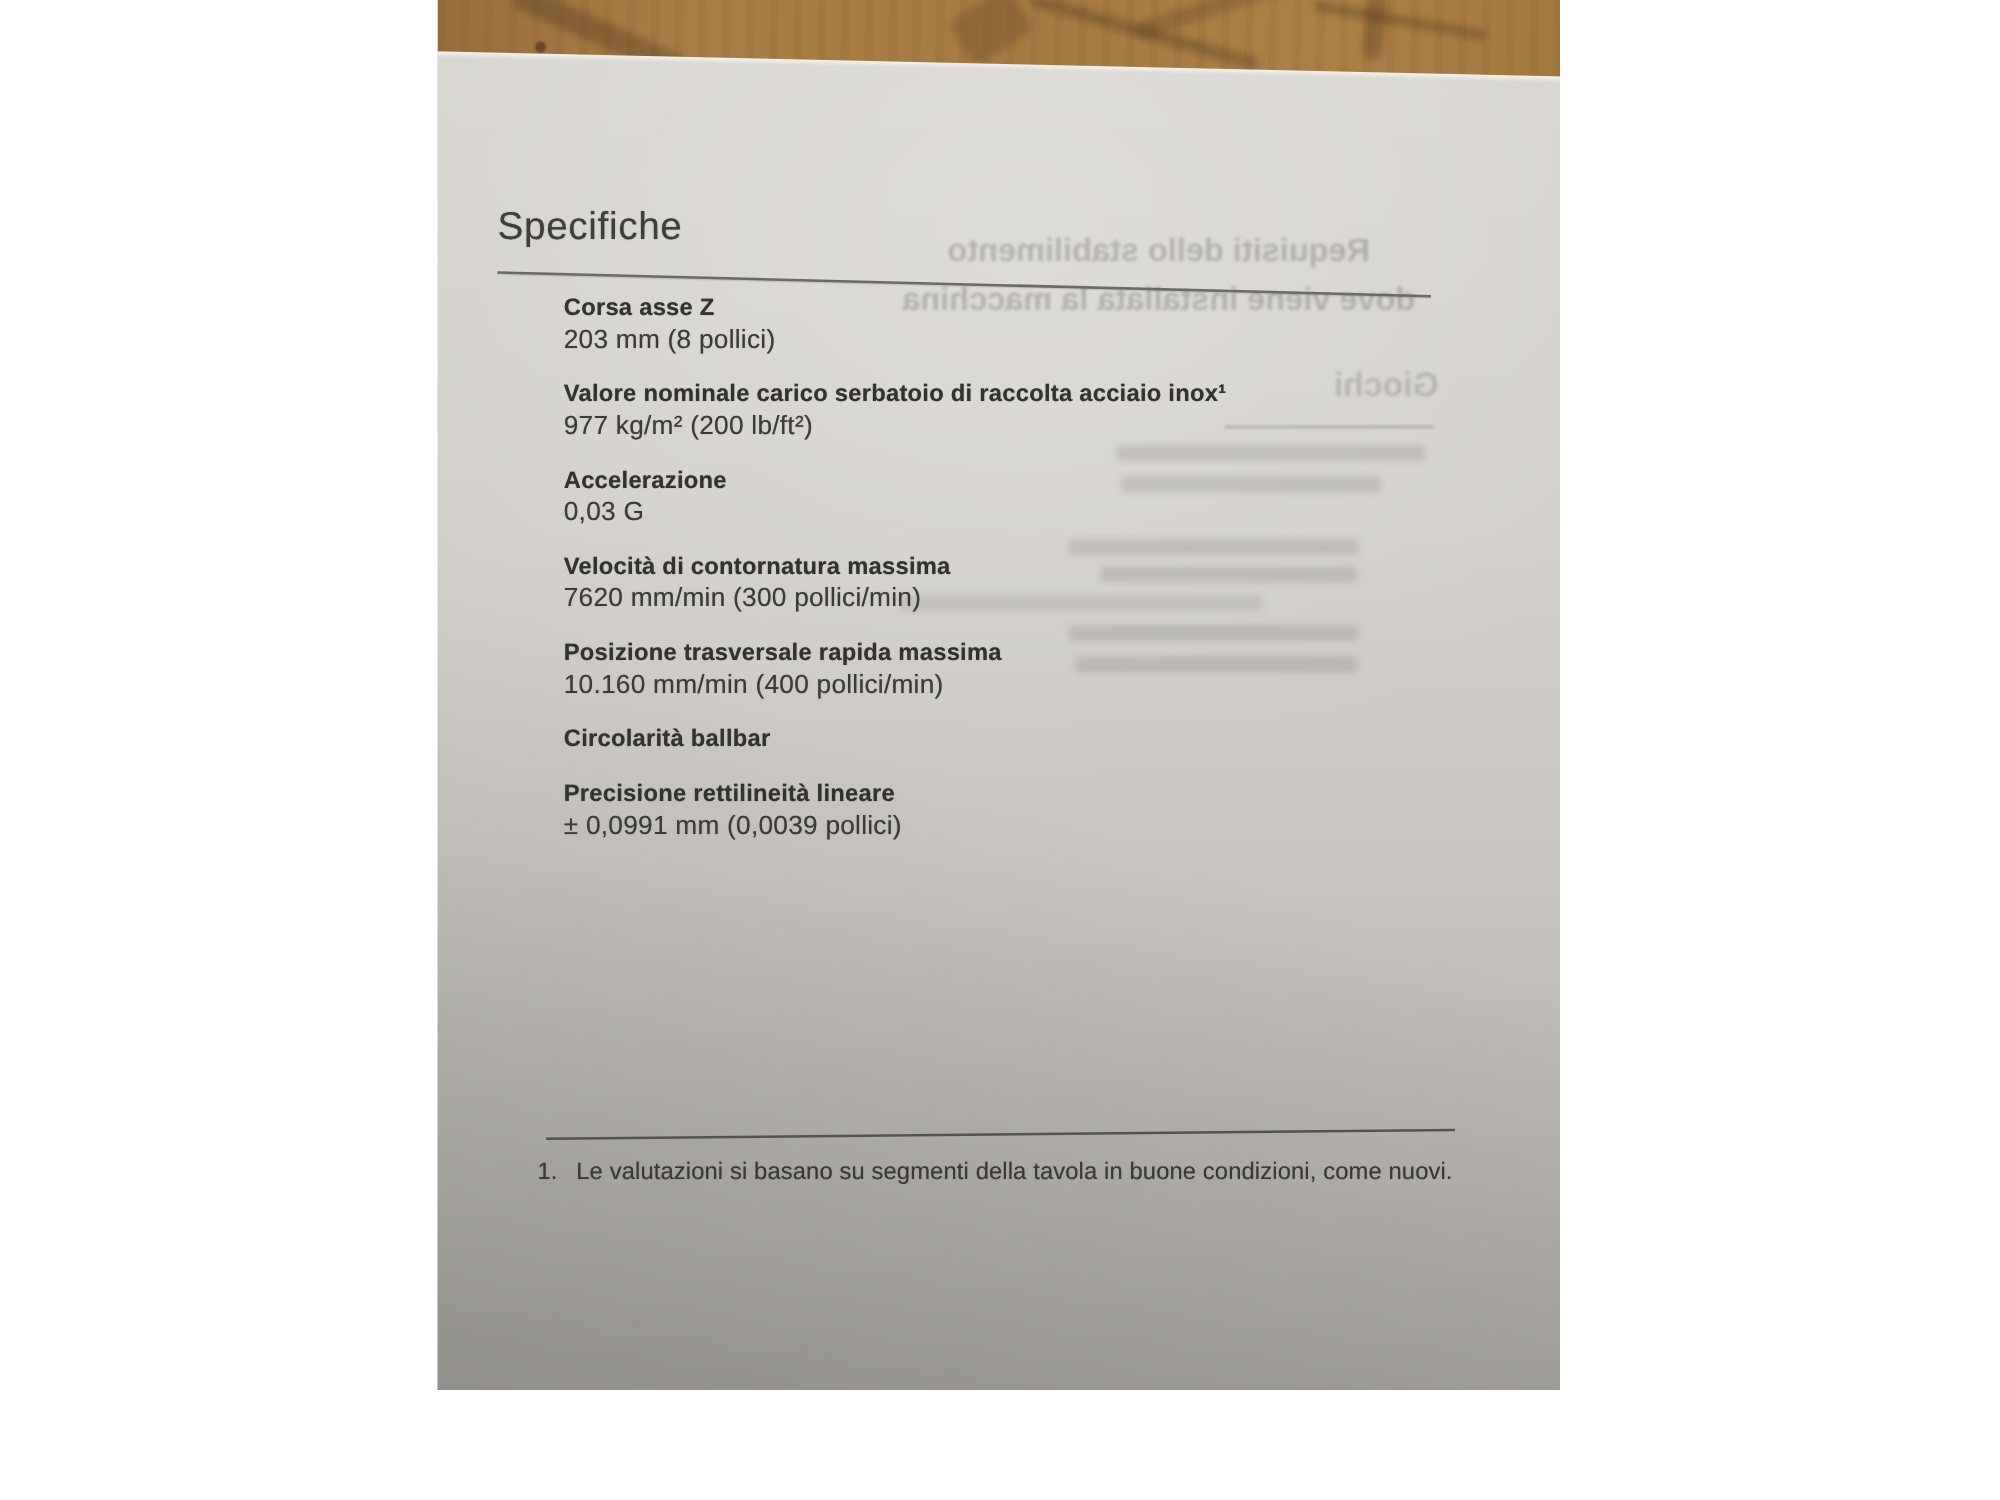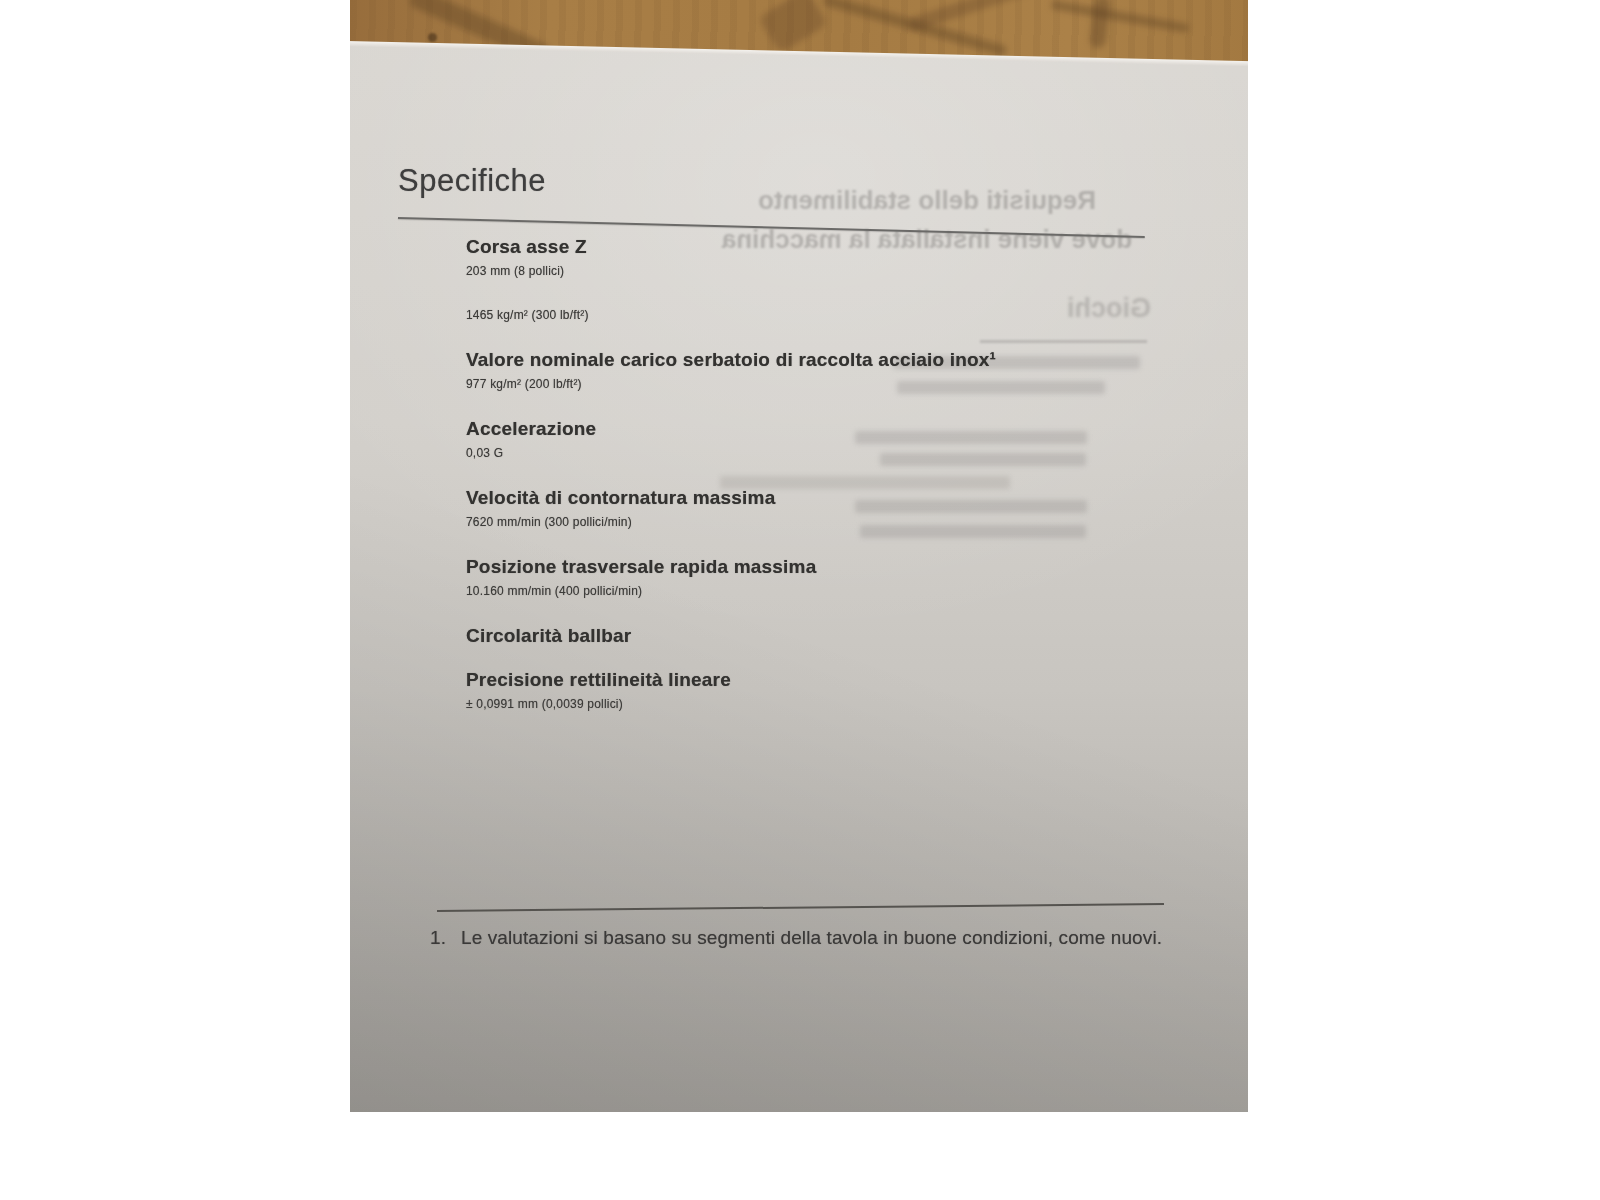--- a/index.html
+++ b/index.html
@@ -45,27 +45,27 @@
     position:absolute;left:48px;top:163px;
     font-size:31px;color:#3e3e3e;letter-spacing:0.5px;
     text-shadow:0 0 1px rgba(62,62,62,0.55);
   }
   .title-rule{
     position:absolute;left:48px;top:217px;width:747px;height:2px;
     background:#6b6a68;transform:rotate(1.45deg);transform-origin:0 0;
     box-shadow:0 1px 1px rgba(0,0,0,0.12);
   }
   .spec-list{position:absolute;left:101px;top:234px;width:620px;}
-  .spec-item{margin-bottom:19px;margin-left:15px;}
+  .spec-item{margin-bottom:19px;}
   .spec-label{
     font-size:19px;font-weight:bold;line-height:25px;color:#333230;
     letter-spacing:0.2px;text-shadow:0 0 0.8px rgba(50,50,48,0.6);
   }
   .spec-value{
-    font-size:12px;line-height:25px;color:#3c3b39;
+    font-size:21px;line-height:25px;color:#3c3b39;
     letter-spacing:0.2px;text-shadow:0 0 0.8px rgba(60,59,57,0.55);
   }
   .footnote-rule{
     position:absolute;left:87px;top:910px;width:727px;height:2px;
     background:#55534f;transform:rotate(-0.55deg);transform-origin:0 0;
   }
   .footnote{
     position:absolute;left:80px;top:926px;width:740px;
     display:flex;font-size:19px;color:#3a3938;line-height:24px;
     letter-spacing:0.1px;text-shadow:0 0 0.8px rgba(58,57,56,0.55);
@@ -130,21 +130,20 @@
 
   <div class="page-title">Specifiche</div>
   <div class="title-rule"></div>
 
   <div class="spec-list">
     <div class="spec-item">
       <div class="spec-label">Corsa asse Z</div>
       <div class="spec-value">203 mm (8 pollici)</div>
     </div>
     <div class="spec-item">
-      <div class="spec-value">1465 kg/m² (300 lb/ft²)</div>
     </div>
     <div class="spec-item">
       <div class="spec-label">Valore nominale carico serbatoio di raccolta acciaio inox¹</div>
       <div class="spec-value">977 kg/m² (200 lb/ft²)</div>
     </div>
     <div class="spec-item">
       <div class="spec-label">Accelerazione</div>
       <div class="spec-value">0,03 G</div>
     </div>
     <div class="spec-item">

